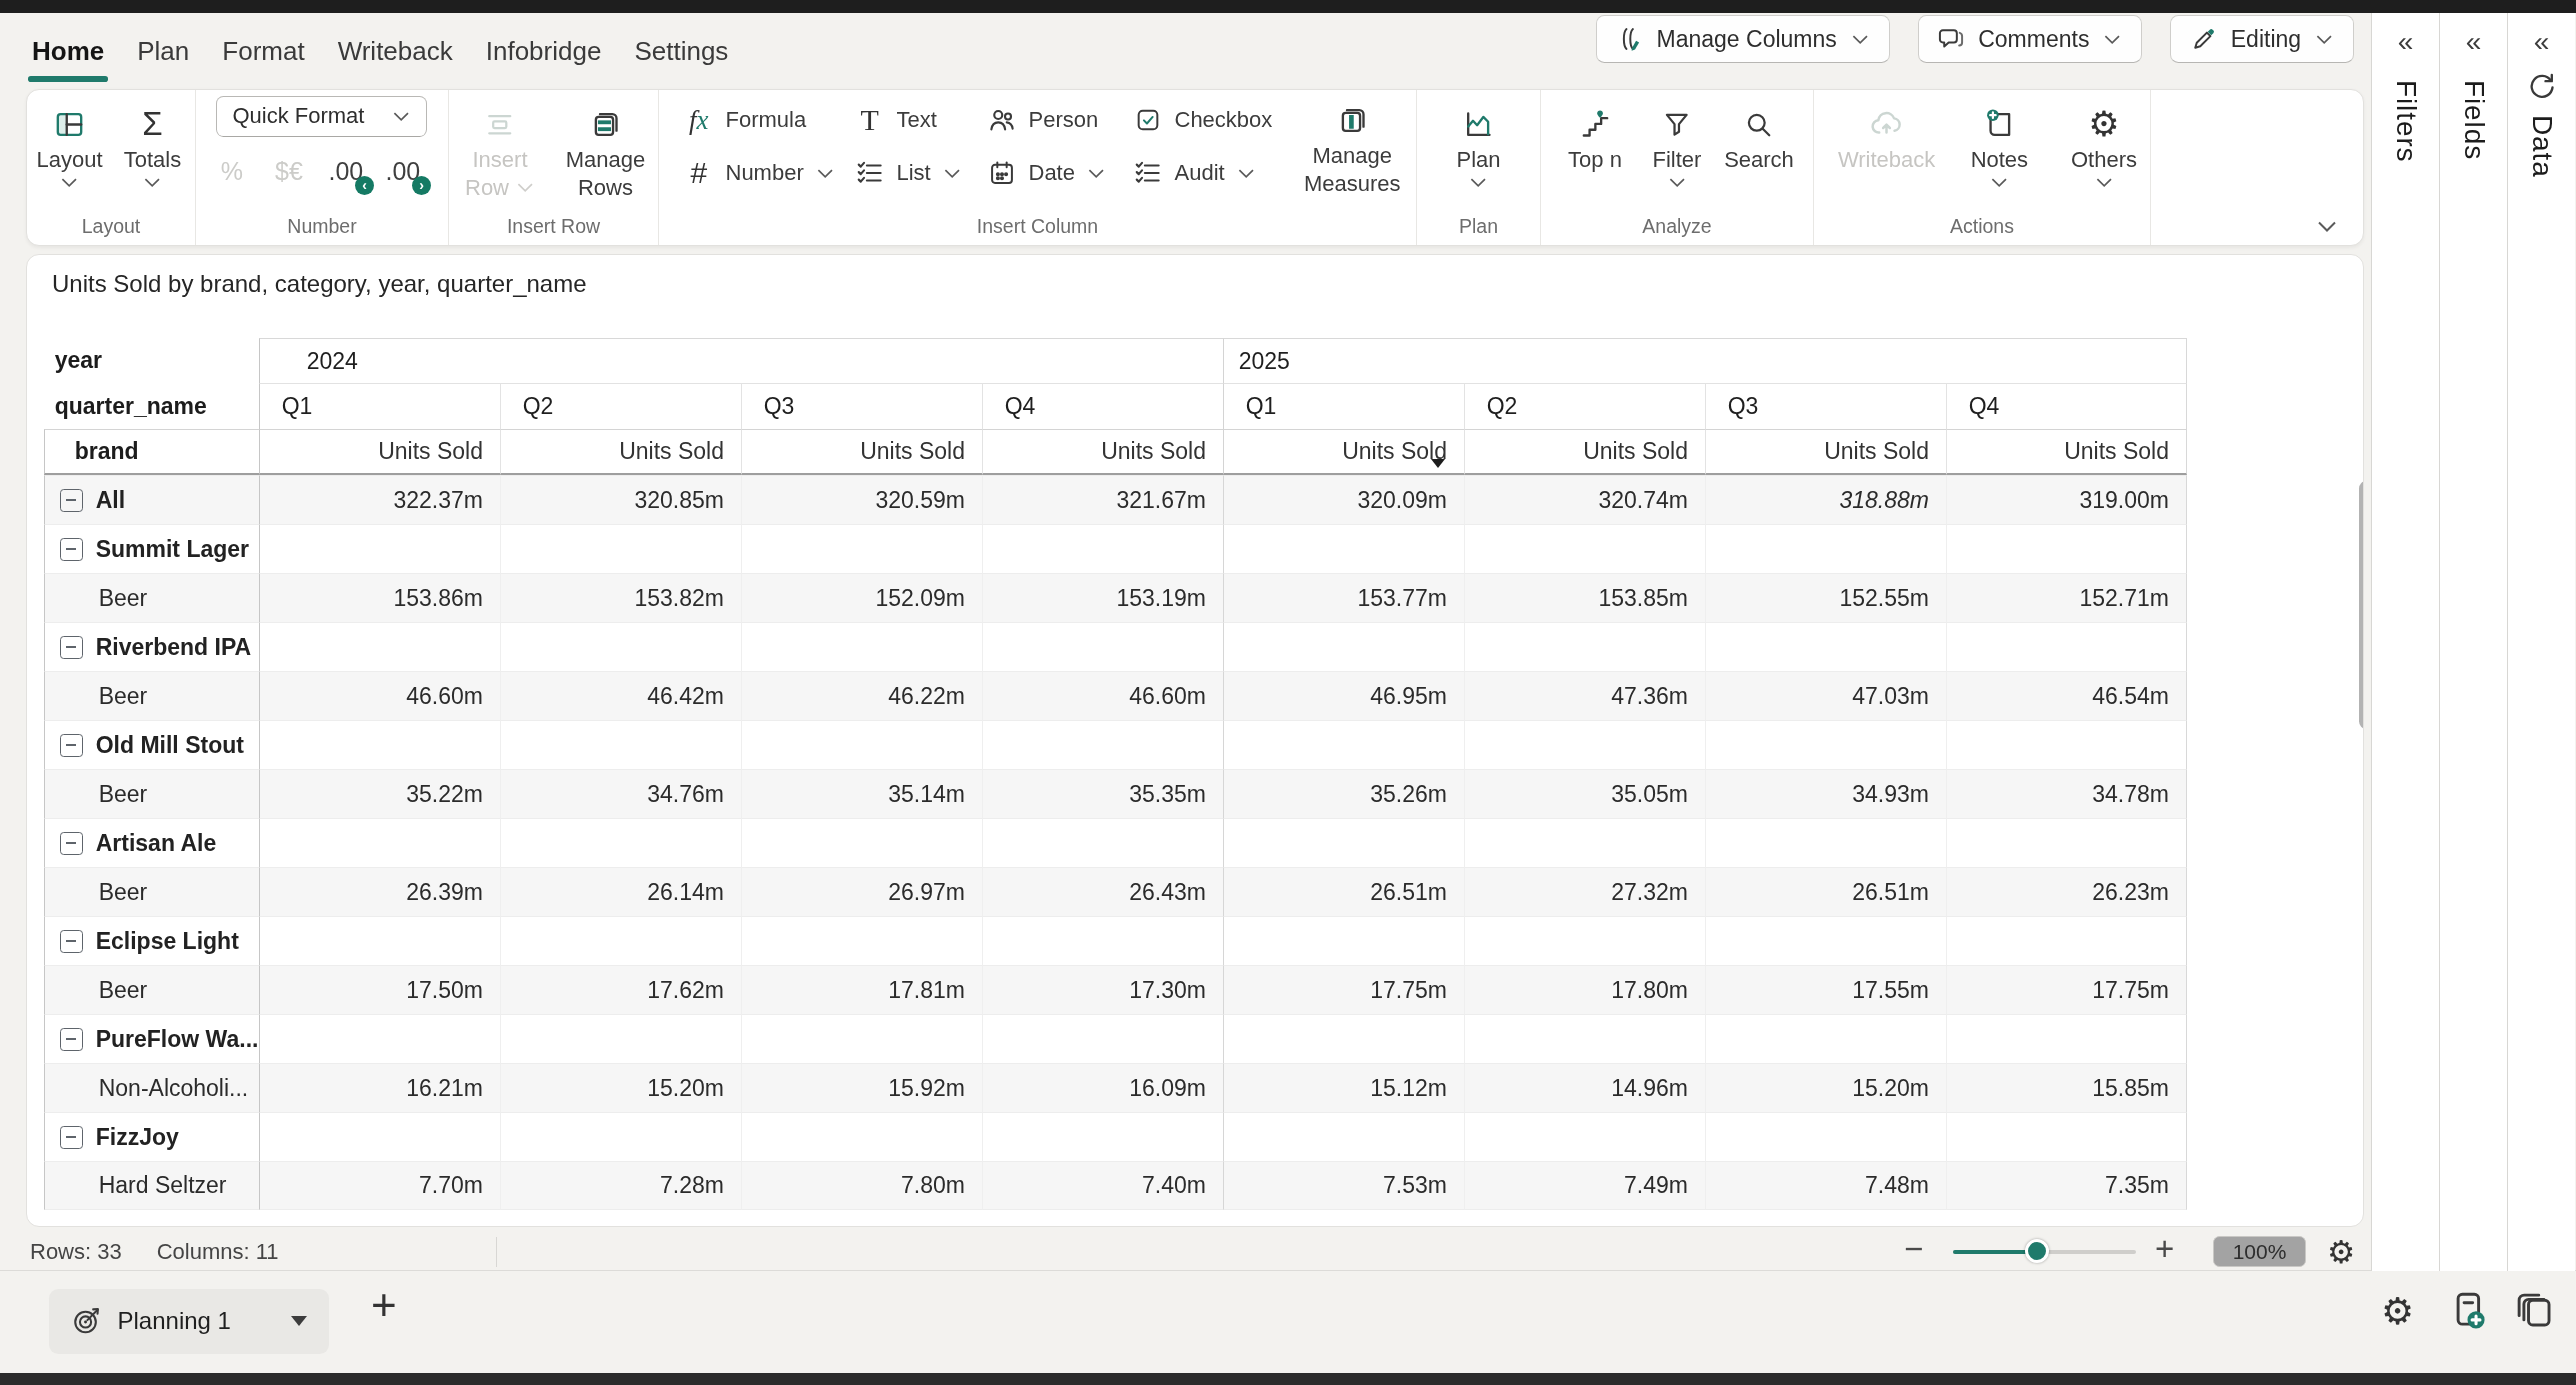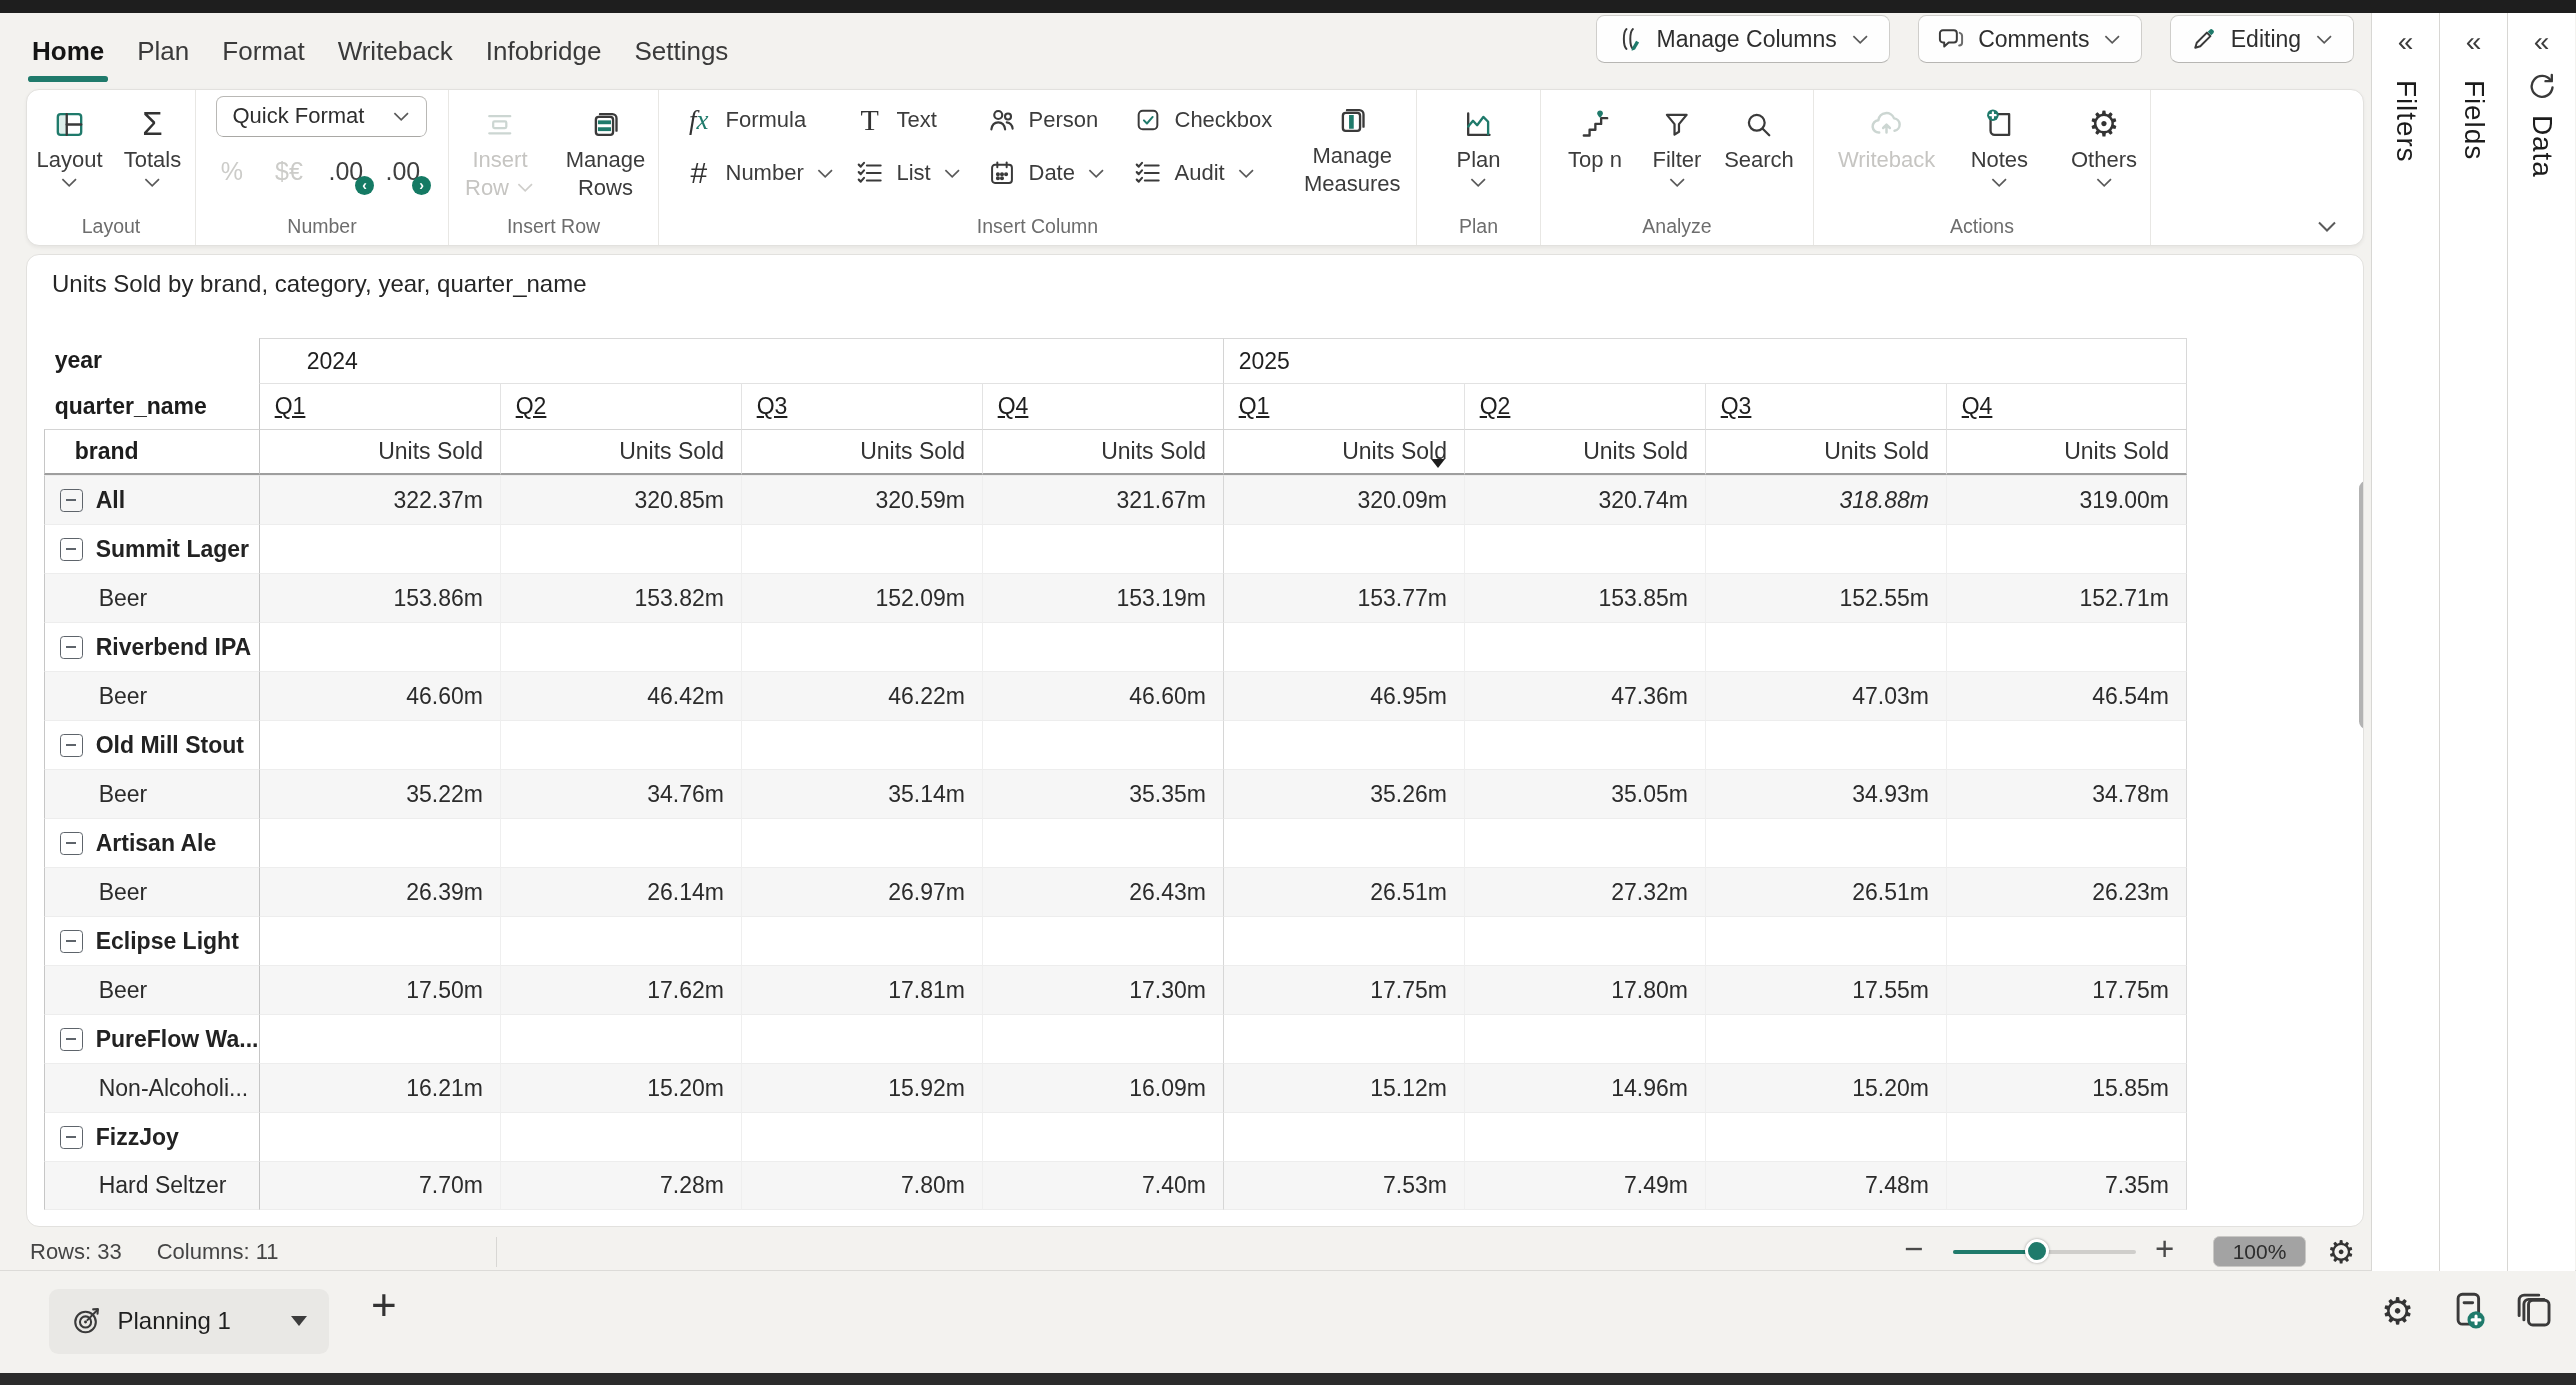--- a/index.html
+++ b/index.html
@@ -63,21 +63,21 @@
   .sheet { position:absolute; left:26px; top:254px; width:2338px; height:973px; background:#fff; border:0.9px solid #e2e1de; border-radius:13px; overflow:hidden; }
   .sheet-title { position:absolute; left:25px; top:15px; font-size:24px; color:#262626; }
   
   .pivot { position:absolute; left:16.7px; top:83px; display:grid; grid-template-columns:215px repeat(8, 241px); }
   .pc { font-size:23px; display:flex; align-items:center; min-width:0; position:relative; background:#fff; }
   .pc.dim { font-weight:700; color:#1c1c1c; padding-left:11px; }
   .pc.dim.brand { padding-left:30px; border-top:0.9px solid #d4d4d4; border-left:0.9px solid #c6c6c6; border-bottom:2.8px solid #9e9e9e; }
   .pc.yearhdr { border-top:0.9px solid #d8d8d8; border-left:0.9px solid #c6c6c6; padding-left:15px; color:#1f1f1f; }
   .pc.yearhdr.y2 { border-left:0.9px solid #d4d4d4; }
   .pc.yearhdr.last, .pc.qhdr.last, .pc.mhdr.last, .pc.val.last { border-right:0.9px solid #d8d8d8; }
-  .pc.qhdr { border-top:0.9px solid #e2e2e2; border-left:0.9px solid #e3e3e3; padding-left:15px; color:#1f1f1f;text-decoration:underline; }
+  .pc.qhdr { border-top:0.9px solid #e2e2e2; border-left:0.9px solid #e3e3e3; padding-left:22px; color:#1f1f1f; }
   .pc.qhdr.c0 { border-left:0.9px solid #c6c6c6; }
   .pc.qhdr.c4 { border-left:0.9px solid #d4d4d4; }
   .pc.mhdr { border-top:0.9px solid #d4d4d4; border-left:0.9px solid #e3e3e3; border-bottom:2.8px solid #9e9e9e; justify-content:flex-end; padding-right:16.7px; color:#333; }
   .pc.mhdr.c0 { border-left:0.9px solid #c6c6c6; }
   .pc.mhdr.c4 { border-left:0.9px solid #d4d4d4; }
   .sort-tri { position:absolute; right:18.5px; bottom:4.6px; width:0; height:0; border-left:7.4px solid transparent; border-right:7.4px solid transparent; border-top:9.3px solid #1d1d1d; }
   .pc.rowlab { border-top:0.9px solid #ededed; border-left:0.9px solid #c6c6c6; padding-left:15px; color:#222; }
   .pc.rowlab.groupr { font-weight:700; }
   .pc.rowlab.totalr { font-weight:700; }
   .pc.rowlab.childr { padding-left:54px; font-weight:400; color:#2b2b2b; }

